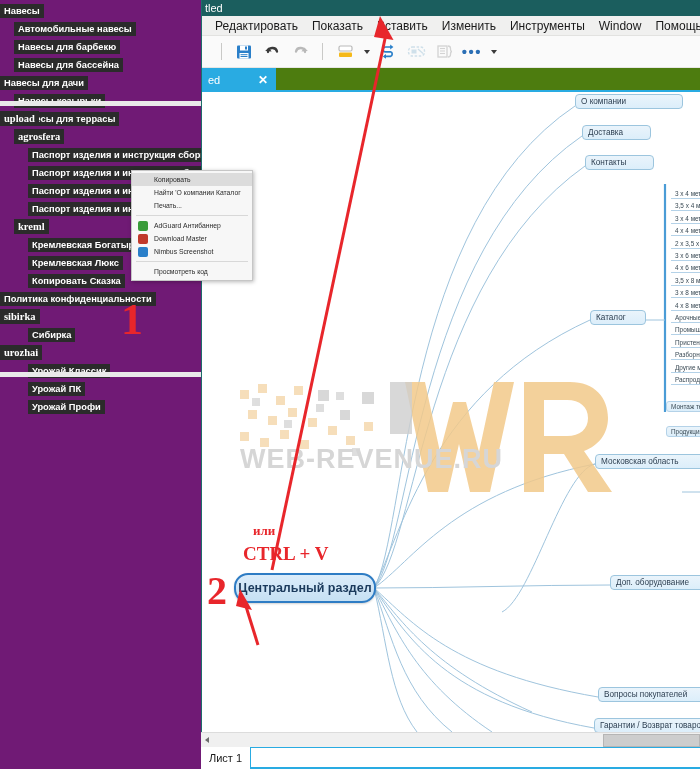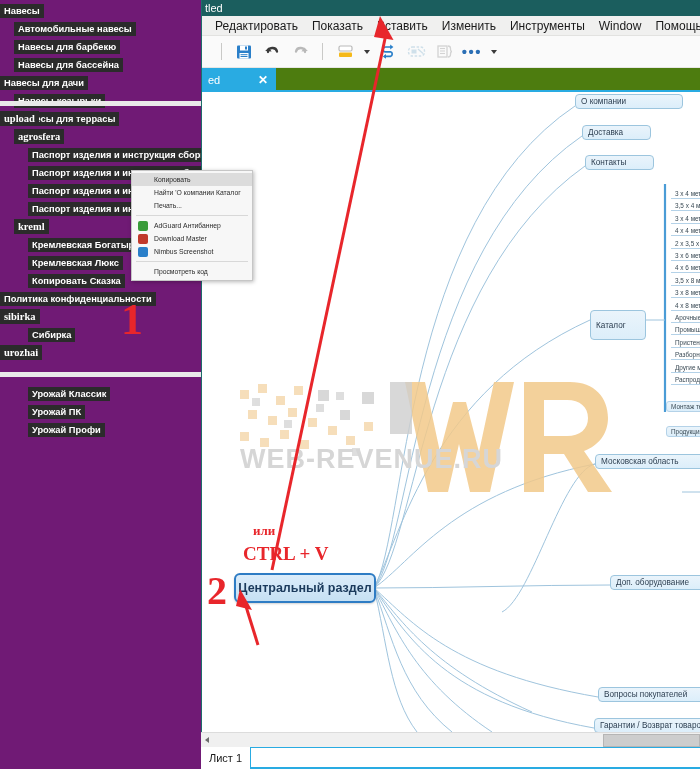--- a/index.html
+++ b/index.html
@@ -108,21 +108,21 @@
     border:none;
     border-bottom:1px solid #b4d2e8;
     border-radius:0;
     font-size:6.4px;
     color:#3a4a55;
     padding:1px 4px;
   }
   .node.center {
     background:linear-gradient(to bottom,#dbecfa 0%,#c6e0f3 100%);
     border:2px solid #2e7cc4;
-    border-radius:6px;
+    border-radius:14px;
     font-size:12.5px; font-weight:bold; color:#1b3a5c;
     padding:6px 12px;
     box-shadow:0 1px 2px rgba(0,0,0,0.18);
     justify-content:center;
   }
   .node.big { font-size:8.2px; }
 
   
   #hscroll {
     position:absolute; left:201px; top:732px; width:499px; height:15px;
@@ -228,21 +228,21 @@
       <div style="padding-left: 28px;"><span class="dl-row">Паспорт изделия и инструкция сборки.</span></div>
       <div style="padding-left: 28px;"><span class="dl-row">Паспорт изделия и инструкция сборки.</span></div>
       <div style="padding-left: 14px;"><span class="dl-row serif">kreml</span></div>
       <div style="padding-left: 28px;"><span class="dl-row">Кремлевская Богатырь</span></div>
       <div style="padding-left: 28px;"><span class="dl-row">Кремлевская Люкс</span></div>
       <div style="padding-left: 28px;"><span class="dl-row">Копировать Сказка</span></div>
       <div style="padding-left: 0px;"><span class="dl-row">Политика конфиденциальности</span></div>
       <div style="padding-left: 0px;"><span class="dl-row serif">sibirka</span></div>
       <div style="padding-left: 28px;"><span class="dl-row">Сибирка</span></div>
       <div style="padding-left: 0px;"><span class="dl-row serif">urozhai</span></div>
-      <div style="padding-left: 28px; margin-top: 23px;"><span class="dl-row">Урожай Классик</span></div>
+      <div style="padding-left: 28px;"><span class="dl-row">Урожай Классик</span></div>
       <div style="padding-left: 28px;"><span class="dl-row">Урожай ПК</span></div>
       <div style="padding-left: 28px;"><span class="dl-row">Урожай Профи</span></div>
     </div>
 
   <div class="hr-gray" style="left:0px; top:372px; width:240px;"></div>
 
   <div id="ctx-menu">
       <div class="ctx-item sel"><span>Копировать</span></div>
       <div class="ctx-item"><span>Найти 'О компании Каталог</span></div>
       <div class="ctx-item"><span>Печать...</span></div>
@@ -425,21 +425,21 @@
     <div id="nodes-layer">
         <div class="node big" style="left: 373px; top: 2px; width: 108px; height: 15px;">
           <span>О компании</span>
         </div>
         <div class="node big" style="left: 380px; top: 33px; width: 69px; height: 15px;">
           <span>Доставка</span>
         </div>
         <div class="node big" style="left: 383px; top: 63px; width: 69px; height: 15px;">
           <span>Контакты</span>
         </div>
-        <div class="node big" style="left: 388px; top: 218px; width: 56px; height: 30px;">
+        <div class="node big" style="left: 388px; top: 218px; width: 56px; height: 15px;">
           <span>Каталог</span>
         </div>
         <div class="node big" style="left: 393px; top: 362px; width: 142px; height: 15px;">
           <span>Московская область</span>
         </div>
         <div class="node big" style="left: 408px; top: 483px; width: 123px; height: 15px;">
           <span>Доп. оборудование</span>
         </div>
         <div class="node big" style="left: 396px; top: 595px; width: 139px; height: 15px;">
           <span>Вопросы покупателей</span>

